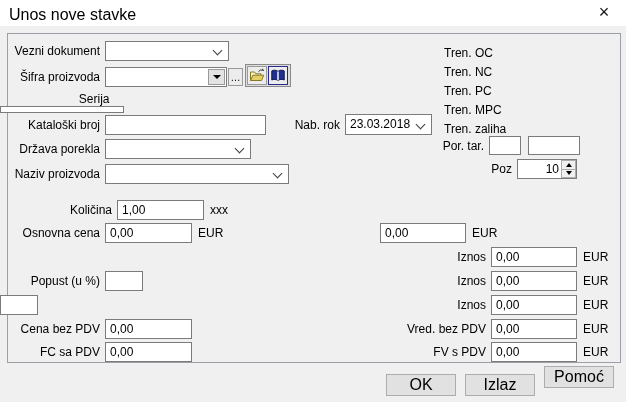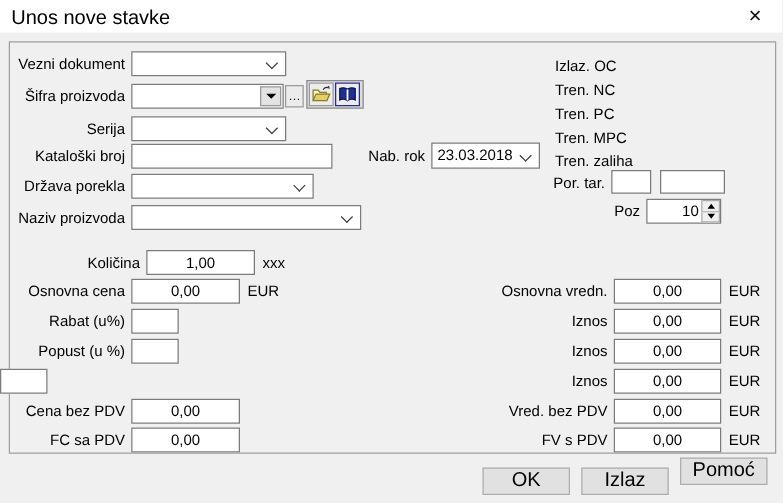--- a/index.html
+++ b/index.html
@@ -14,21 +14,21 @@
   .close{position:absolute;right:11px;top:1px;width:22px;height:22px;
     font-size:18px;line-height:22px;text-align:center;color:#111;cursor:default;}
   .groupbox{position:absolute;left:7px;top:33px;width:614px;height:330px;
     border:1px solid #9aa0a6;background:#f0f0f0;}
   .row{position:absolute;display:flex;align-items:center;height:21px;}
   .lbl{width:100px;text-align:right;margin-right:5px;white-space:nowrap;}
   .lbl-r{width:106px;text-align:right;margin-right:5px;white-space:nowrap;}
   .abs-lbl{position:absolute;text-align:right;white-space:nowrap;}
   .txt{height:20px;border:1px solid #7b7b7b;background:#fff;font-family:"Liberation Sans",sans-serif;
     font-size:12px;padding:0 4px;color:#000;}
-  .txt.num{text-align:center;}
+  .txt.num{text-align:left;}
   .combo{position:relative;height:20px;border:1px solid #7b7b7b;background:#fff;}
   .combo .val{position:absolute;left:4px;top:2px;white-space:nowrap;}
   .chev{position:absolute;right:7px;top:5px;width:7px;height:7px;
     border-right:1px solid #3c3c3c;border-bottom:1px solid #3c3c3c;transform:rotate(45deg);}
   .ddbtn{position:absolute;right:1px;top:1px;width:17px;height:16px;background:#e3e3e3;
     border:1px solid #999;display:flex;align-items:center;justify-content:center;}
   .tri-dn{width:0;height:0;border-left:4px solid transparent;border-right:4px solid transparent;border-top:4px solid #000;}
   .morebtn{position:absolute;left:228px;top:68px;width:15px;height:18px;background:#ececec;
     border:1px solid #9a9a9a;font-size:10px;line-height:15px;text-align:center;padding:0;}
   .iconframe{position:absolute;left:245px;top:64px;width:46px;height:23px;border:1px solid #8a8a8a;
@@ -89,21 +89,21 @@
       </svg>
     </button>
     <button class="iconbtn focused">
       <svg width="16" height="15" viewBox="0 0 16 15">
         <path d="M8 3.4 C6.3 1.9 3.3 1.9 1.8 2.9 V12 C3.3 11.1 6.3 11.1 8 12.6 C9.7 11.1 12.7 11.1 14.2 12 V2.9 C12.7 1.9 9.7 1.9 8 3.4 Z" fill="#1e2f8f" stroke="#0d1650" stroke-width="1"></path>
         <path d="M8 3.6 V12.4" stroke="#ffffff" stroke-width="1.4"></path>
       </svg>
     </button>
   </div>
 
-  <div class="row" style="left:0;top:92px;">
+  <div class="row" style="left:0;top:92px;flex-direction:column;">
     <span class="lbl">Serija</span>
     <div class="combo" style="width:124px;">
       <span class="val"></span>
       <i class="chev"></i>
     </div>
   </div>
 
   <div class="row" style="left:0;top:114px;">
     <span class="lbl">Kataloški broj</span>
     <input class="txt" style="width: 161px;" value="">
@@ -124,21 +124,21 @@
   </div>
 
   <div class="row" style="left:0;top:163px;">
     <span class="lbl">Naziv proizvoda</span>
     <div class="combo" style="width:184px;">
       <span class="val"></span>
       <i class="chev"></i>
     </div>
   </div>
 
-  <span class="tren" style="top:46px;">Izlaz. OC</span>
+  <span class="tren" style="top:46px;">Tren. OC</span>
   <span class="tren" style="top:65px;">Tren. NC</span>
   <span class="tren" style="top:84px;text-align:center;">Tren. PC</span>
   <span class="tren" style="top:103px;">Tren. MPC</span>
   <span class="tren" style="top:122px;">Tren. zaliha</span>
 
   <span class="abs-lbl" style="left:380px;top:139px;width:104px;">Por. tar.</span>
   <input class="txt" style="position: absolute; left: 489px; top: 136px; width: 32px; height: 19px;" value="">
   <input class="txt" style="position: absolute; left: 528px; top: 136px; width: 52px; height: 19px;" value="">
 
   <span class="abs-lbl" style="left:440px;top:162px;width:72px;">Poz</span>
@@ -157,42 +157,37 @@
   <div class="row" style="left:0;top:199px;margin-left:12px;">
     <span class="lbl">Količina</span>
     <input class="txt num" style="width: 87px;" value="1,00">
     <span class="suffix">xxx</span>
   </div>
   <div class="row" style="left:0;top:222px;">
     <span class="lbl">Osnovna cena</span>
     <input class="txt num" style="width: 87px;" value="0,00">
     <span class="suffix">EUR</span>
   </div>
-  <div class="row" style="left:0;top:246px;">
-    <span class="lbl">Rabat (u%)</span>
-    <input class="txt num" style="width: 38px;" value="">
-  </div>
   <div class="row" style="left:0;top:270px;">
     <span class="lbl">Popust (u %)</span>
     <input class="txt num" style="width: 38px;" value="">
   </div>
   <div class="row" style="left:0;top:294px;">
     <input class="txt num" style="width: 38px;" value="">
   </div>
   <div class="row" style="left:0;top:318px;">
     <span class="lbl">Cena bez PDV</span>
     <input class="txt num" style="width: 87px;" value="0,00">
   </div>
   <div class="row" style="left:0;top:341px;">
     <span class="lbl">FC sa PDV</span>
     <input class="txt num" style="width: 87px;" value="0,00">
   </div>
 
   <div class="row" style="left:380px;top:222px;">
-    <span class="lbl-r">Osnovna vredn.</span>
     <input class="txt num" style="width: 86px;" value="0,00">
     <span class="suffix">EUR</span>
   </div>
   <div class="row" style="left:380px;top:246px;">
     <span class="lbl-r">Iznos</span>
     <input class="txt num" style="width: 86px;" value="0,00">
     <span class="suffix">EUR</span>
   </div>
   <div class="row" style="left:380px;top:270px;">
     <span class="lbl-r">Iznos</span>

